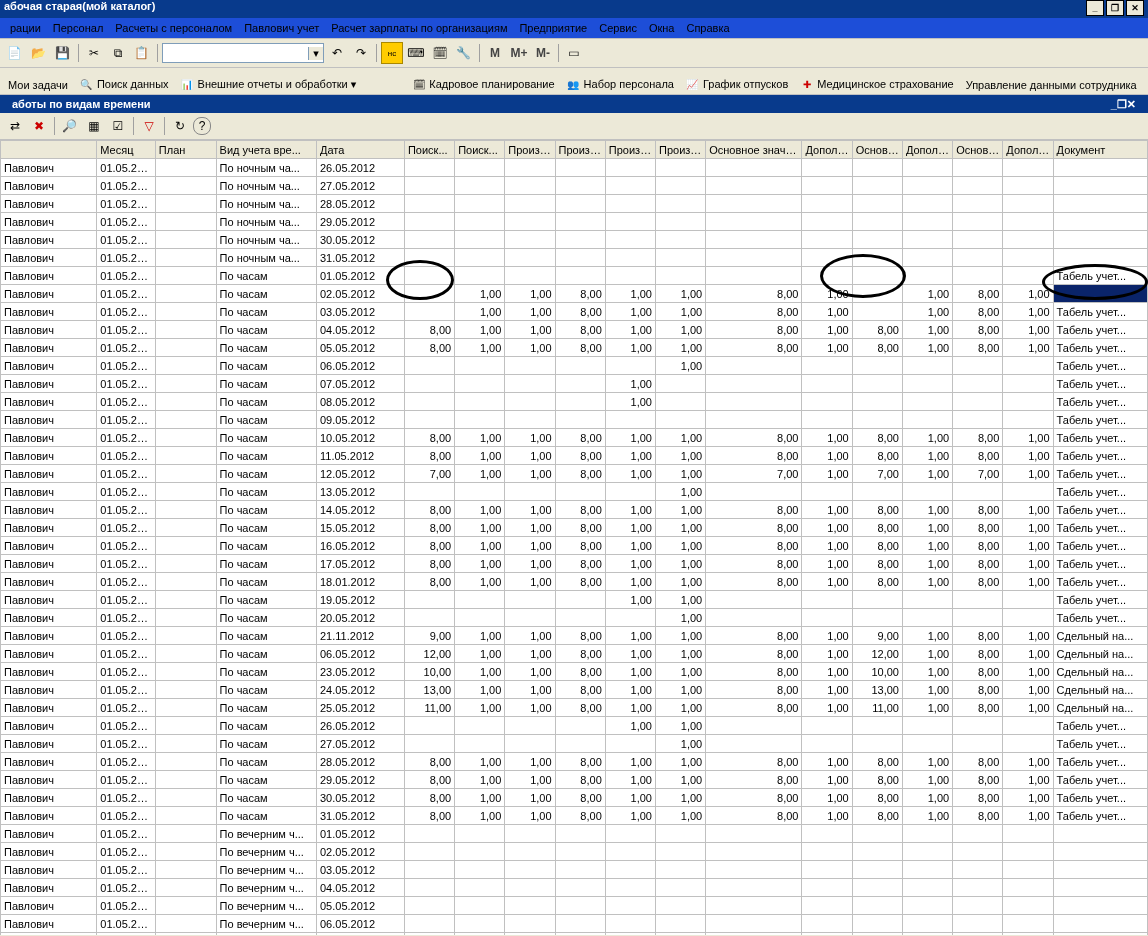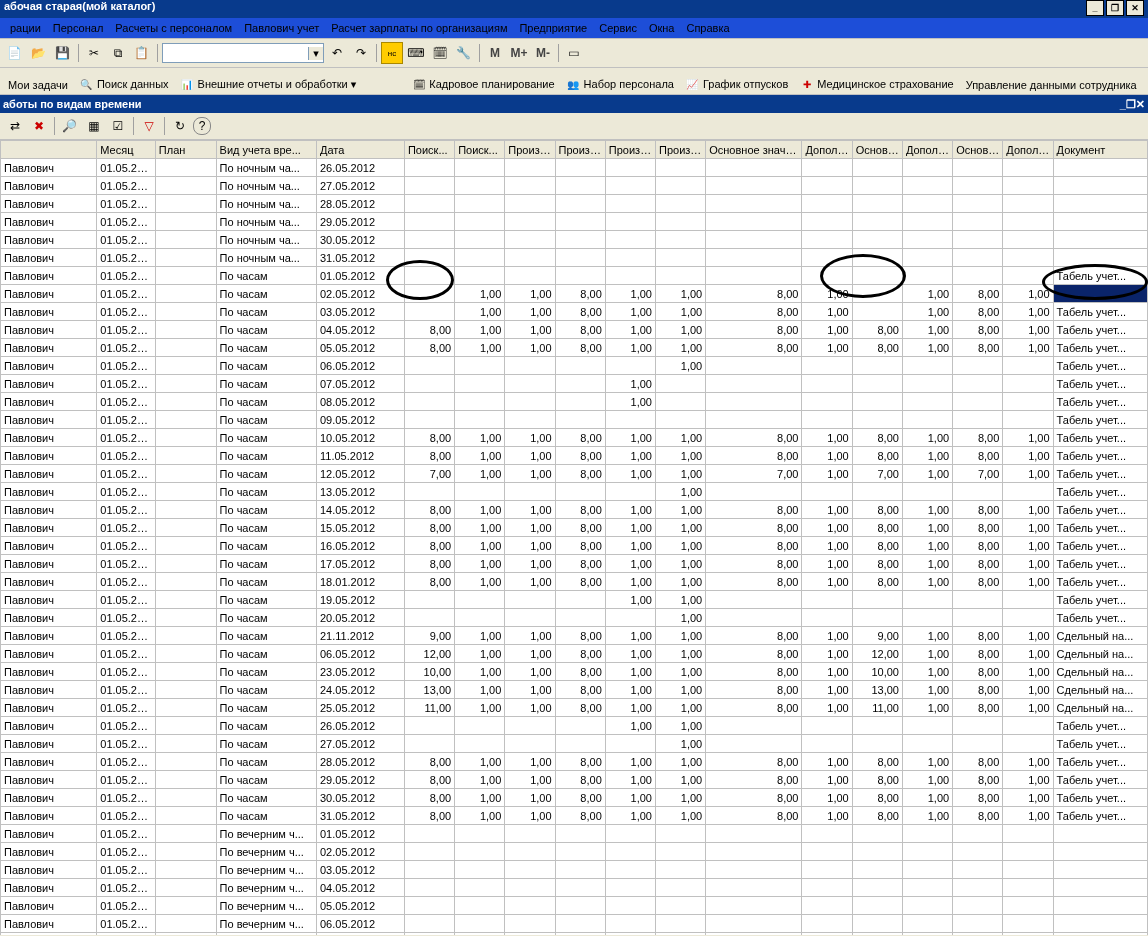--- a/index.html
+++ b/index.html
@@ -10,21 +10,21 @@
   .menubar span{padding:2px 6px;cursor:default}
   .toolbar{background:#ece9d8;padding:2px 4px;border-bottom:1px solid #c0c0c0;display:flex;gap:2px;align-items:center;height:24px}
   .tbtn{width:20px;height:20px;border:1px solid transparent;display:flex;align-items:center;justify-content:center;font-size:12px}
   .sep{width:1px;height:18px;background:#a0a0a0;margin:0 2px}
   .combo{height:18px;width:160px;border:1px solid #7f9db9;background:#fff;display:flex;align-items:center}
   .combo .dd{margin-left:auto;width:14px;text-align:center;background:#ece9d8;border-left:1px solid #7f9db9}
   .toolbar2{background:#ece9d8;padding:2px 4px;border-bottom:1px solid #c0c0c0;display:flex;gap:4px;align-items:flex-end;height:22px;flex-wrap:nowrap}
   .linkbtn{display:flex;align-items:center;gap:3px;padding:1px 4px;cursor:default;white-space:nowrap}
   .linkbtn .ic{width:14px;height:14px;display:flex;align-items:center;justify-content:center;font-size:10px}
   .subwin{display:flex;flex-direction:column;height:calc(100% - 18px - 24px - 28px - 26px)}
-  .subtitle{background:#083a8c;color:#fff;height:18px;display:flex;align-items:center;padding:0 3px;font-weight:bold}
+  .subtitle{background:#083a8c;color:#fff;height:18px;display:flex;align-items:center;padding:0 12px;font-weight:bold}
   .subtitle .spacer{flex:1}
   .subtoolbar{background:#ece9d8;padding:2px 4px;border-bottom:1px solid #c0c0c0;display:flex;gap:2px;align-items:center;height:22px}
   .grid-wrap{flex:1;overflow:auto;background:#fff;position:relative}
   table{border-collapse:collapse;width:100%;table-layout:fixed}
   th,td{border:1px solid #c0c0c0;padding:1px 3px;height:15px;white-space:nowrap;overflow:hidden;text-overflow:ellipsis;font-size:11px}
   th{background:#ece9d8;font-weight:normal;text-align:left;position:sticky;top:0}
   td.num{text-align:right}
   td.sel{background:#0a246a;color:#fff}
   .circle{position:absolute;border:3px solid #000;border-radius:50%;pointer-events:none}
   .mlabel{color:#444;font-weight:bold}

